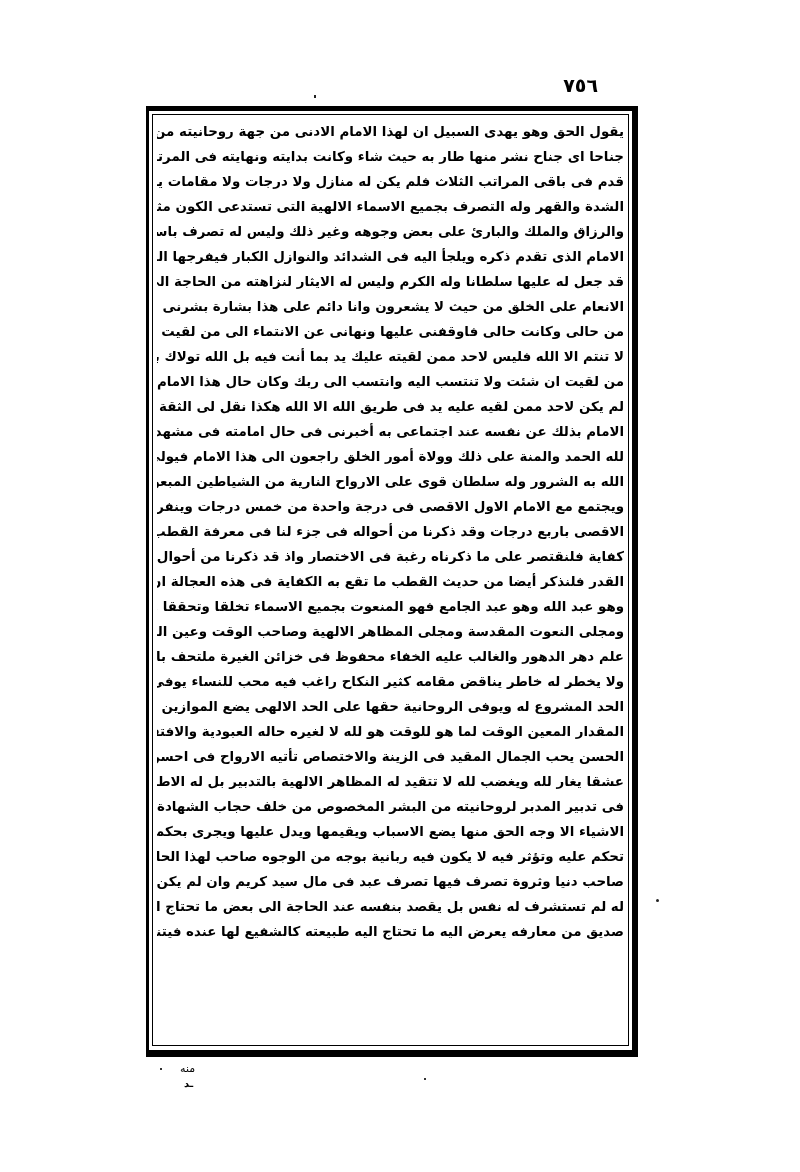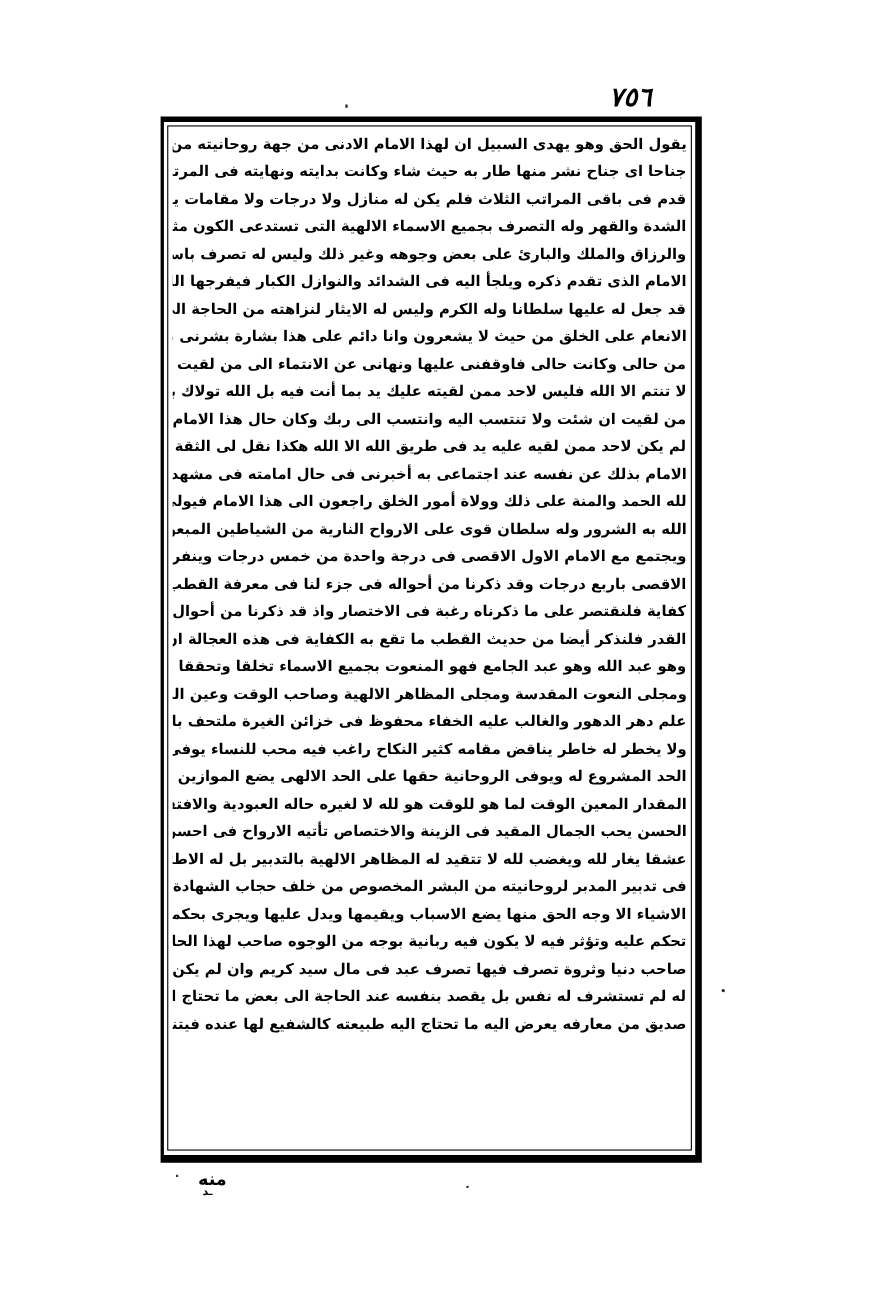--- a/index.html
+++ b/index.html
@@ -13,26 +13,24 @@
       position: relative;
       overflow: hidden;
       font-family: "DejaVu Sans", sans-serif;
       color: #000;
     }
     .page-number {
       position: absolute;
       left: 548px;
       top: 74px;
       width: 50px;
-      text-align: center;
-      font-size: 24px;
+      font-size: 19px;
       font-weight: bold;
       letter-spacing: 1px;
       direction: rtl;
-      font-style: italic;
     }
     .top-dot {
       position: absolute;
       left: 314px;
       top: 95px;
       width: 2px;
       height: 3px;
       background: #222;
     }
     .frame-outer {
@@ -79,22 +77,22 @@
       top: 899px;
       width: 3px;
       height: 3px;
       background: #222;
       border-radius: 50%;
     }
     .footnote-word {
       position: absolute;
       left: 180px;
       top: 1062px;
-      font-size: 16px;
-      font-weight: bold;
+      font-size: 11px;
+      font-weight: normal;
       direction: rtl;
     }
     .footnote-mark {
       position: absolute;
       left: 184px;
       top: 1078px;
       font-size: 10px;
       font-weight: bold;
       direction: rtl;
     }

